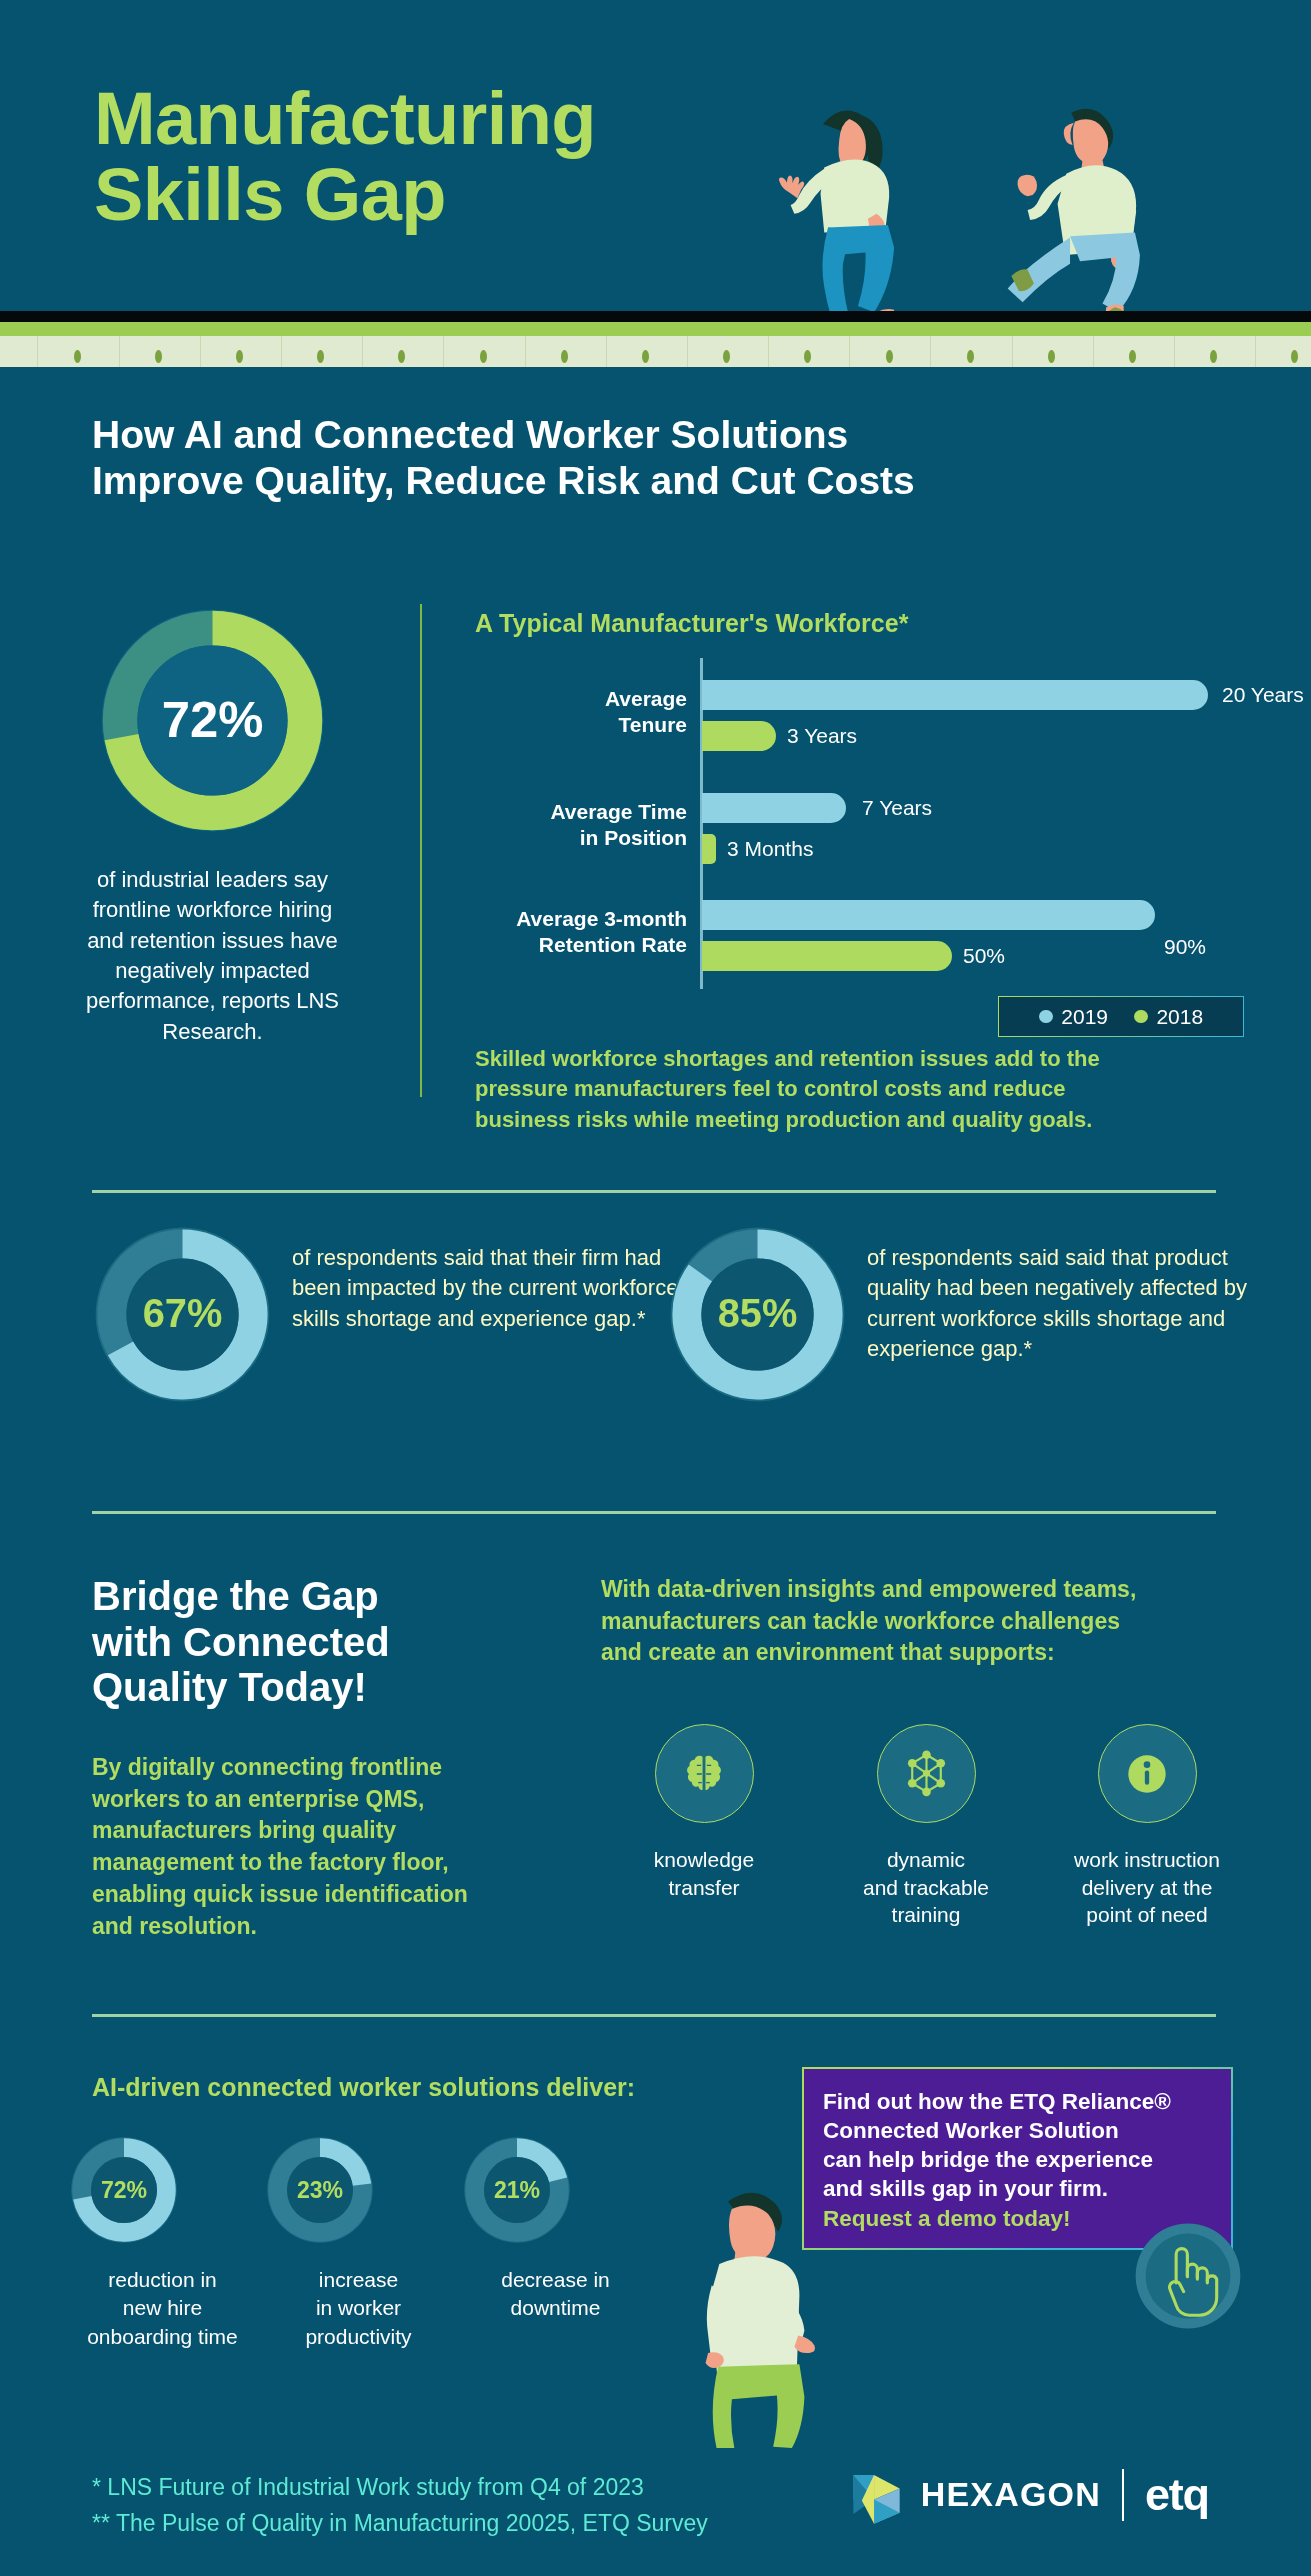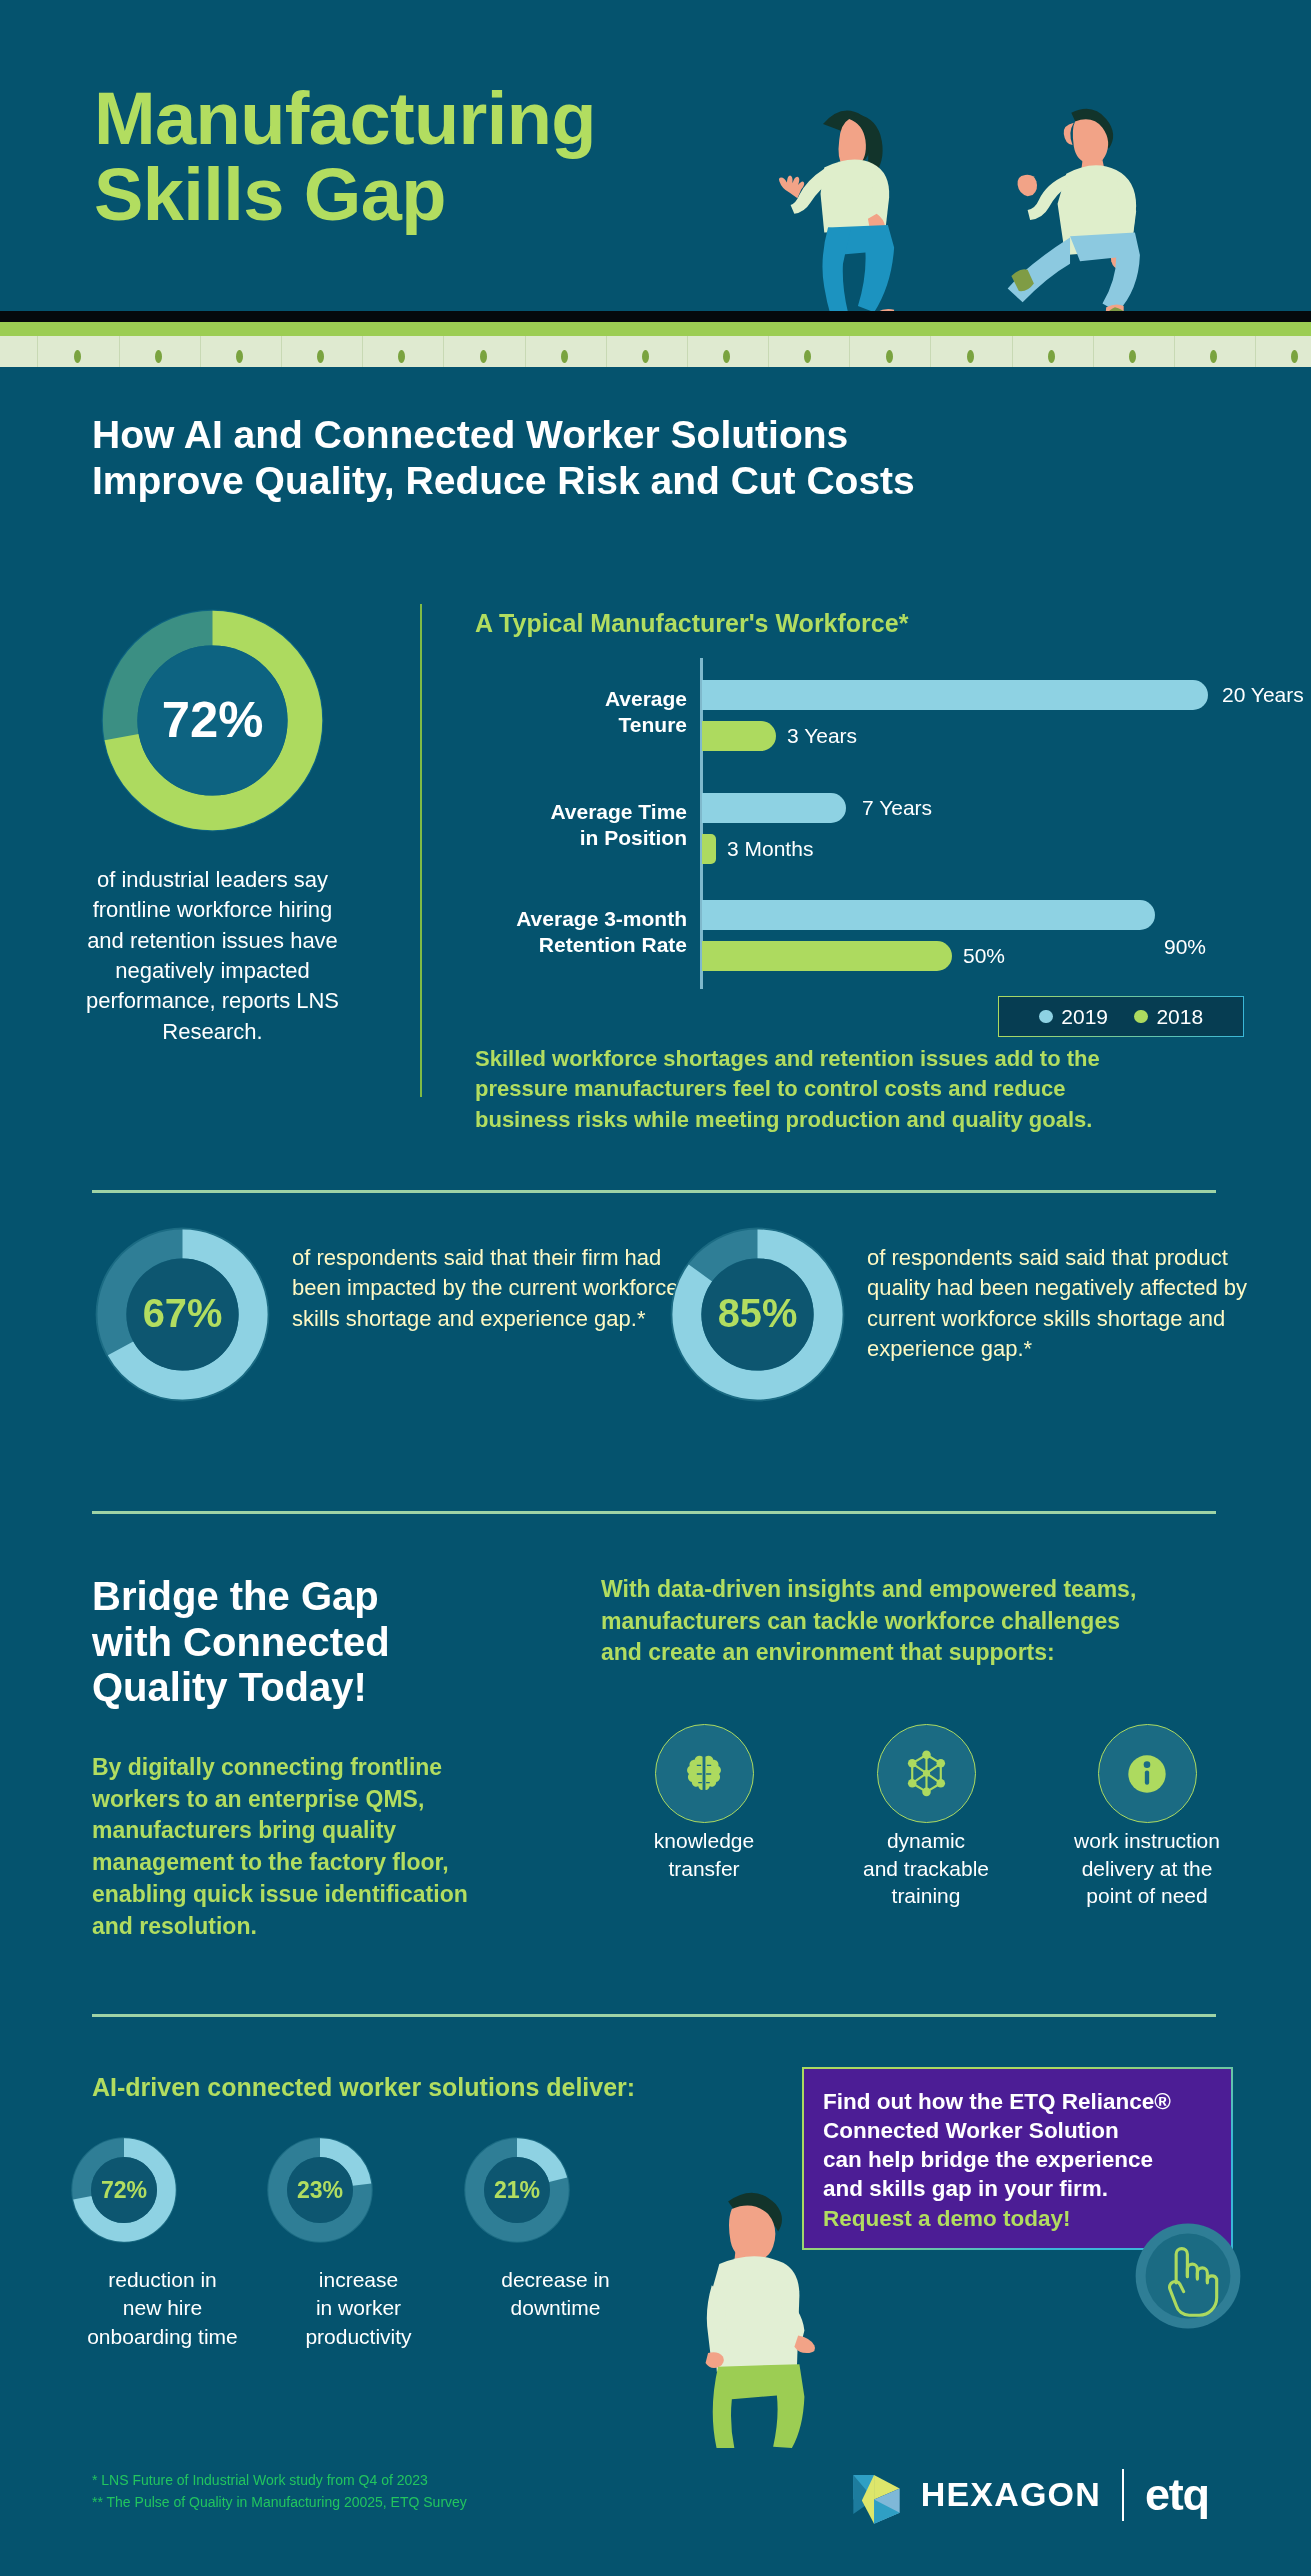--- a/index.html
+++ b/index.html
@@ -104,21 +104,21 @@
     color:#b2dd60;font-size:23px;font-weight:bold;line-height:1.38;
   }
   .s3-right .ln{display:block;}
   .icons{position:absolute;left:601px;top:169px;width:649px;height:262px;}
   .icard{position:absolute;top:0;width:206px;}
   .icard .circ{
     position:relative;margin:0 auto;width:97px;height:97px;border-radius:50%;
     background:#1b6b83;border:1.9px solid #adda5f;display:flex;align-items:center;justify-content:center;
   }
   .icard .cap{
-    margin-top:4px;text-align:center;color:#ffffff;font-size:21px;line-height:1.32;
+    margin-top:23px;text-align:center;color:#ffffff;font-size:21px;line-height:1.32;
   }
 
   
   .sec4{position:absolute;left:0;top:2048px;width:1311px;height:350px;}
   .s4-title{position:absolute;left:92px;top:25px;color:#b2dd60;font-size:25px;font-weight:bold;}
   .mini{position:absolute;top:87px;width:187px;}
   .mini .ring{position:relative;margin:0 auto;width:110px;height:110px;}
   .mini .cap{margin-top:19px;text-align:center;color:#ffffff;font-size:21px;line-height:1.35;}
 
   
@@ -130,21 +130,21 @@
   }
   .cta .ln{display:block;color:#ffffff;font-size:22.5px;font-weight:bold;line-height:1.30;}
   .cta .ln.accent{color:#b2dd60;}
   .cursor-badge{position:absolute;left:1135px;top:2223px;width:106px;height:106px;}
 
   
   .person{position:absolute;left:693px;top:2179px;width:144px;height:269px;}
 
   
   .foot{position:absolute;left:92px;top:2470px;width:687px;}
-  .foot .ln{display:block;color:#22c55e;font-size:14px;line-height:1.55;}
+  .foot .ln{display:block;color:#5eead4;font-size:23px;line-height:1.55;}
   .logos{position:absolute;left:846px;top:2454px;width:387px;height:81px;display:flex;align-items:center;}
   .logo-hex-mark{width:61px;height:61px;margin-right:13.7px;}
   .logo-hex-text{color:#ffffff;font-size:34px;font-weight:bold;letter-spacing:1.2px;}
   .logo-sep{width:1.9px;height:52px;background:#ffffff;margin:0 21px;}
   .logo-etq{color:#ffffff;font-size:45px;font-weight:bold;letter-spacing:-1.2px;position:relative;}
 </style>
 </head>
 <body>
 
 <div class="page">

